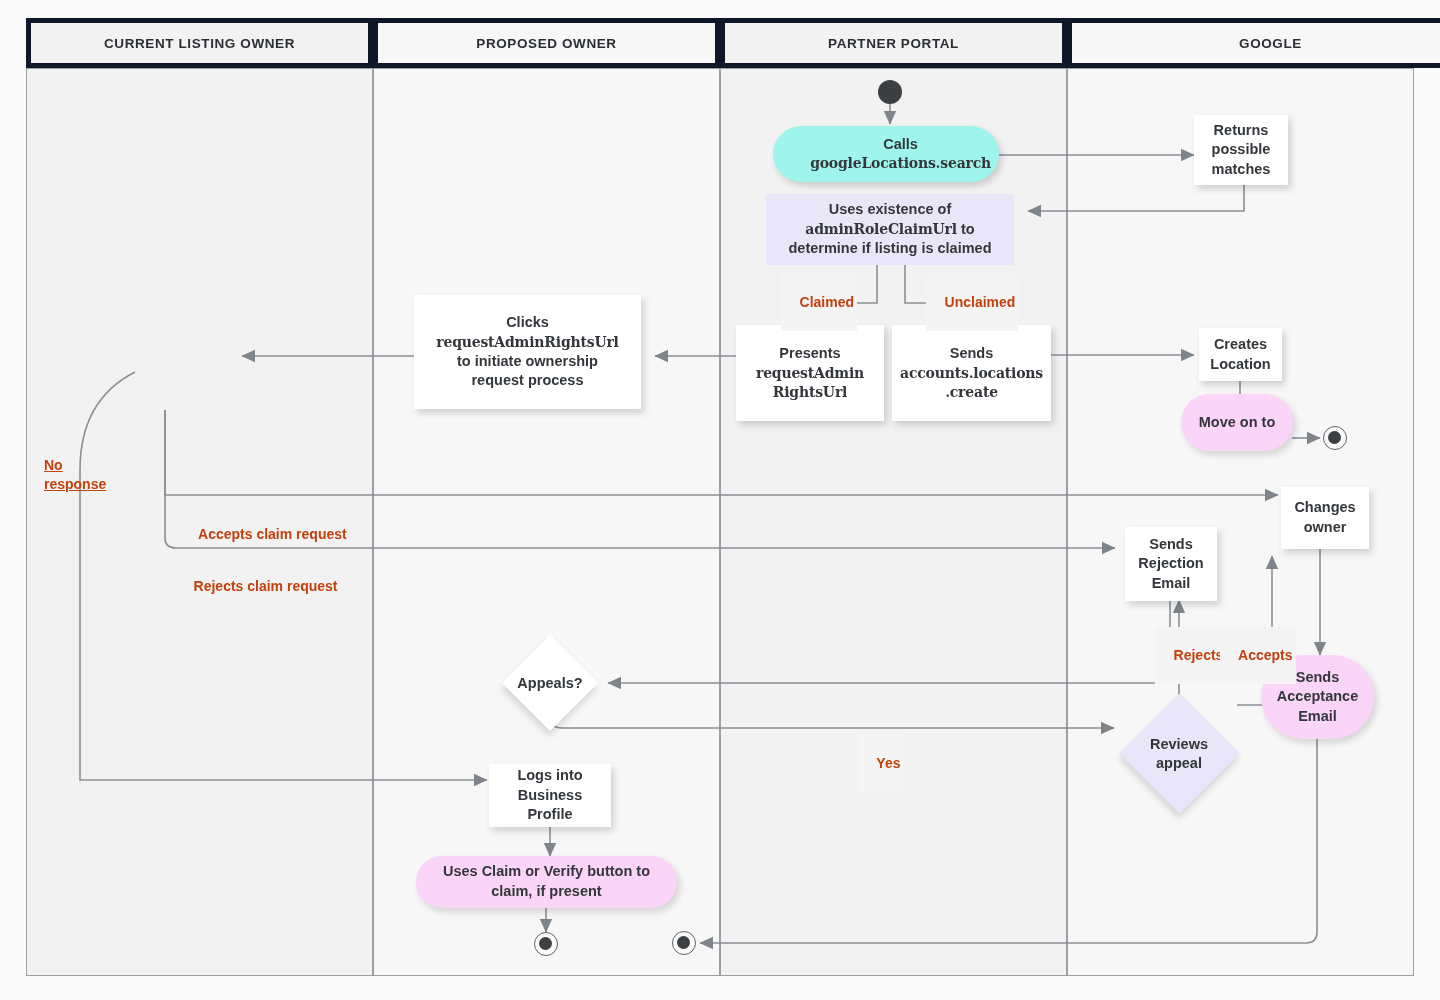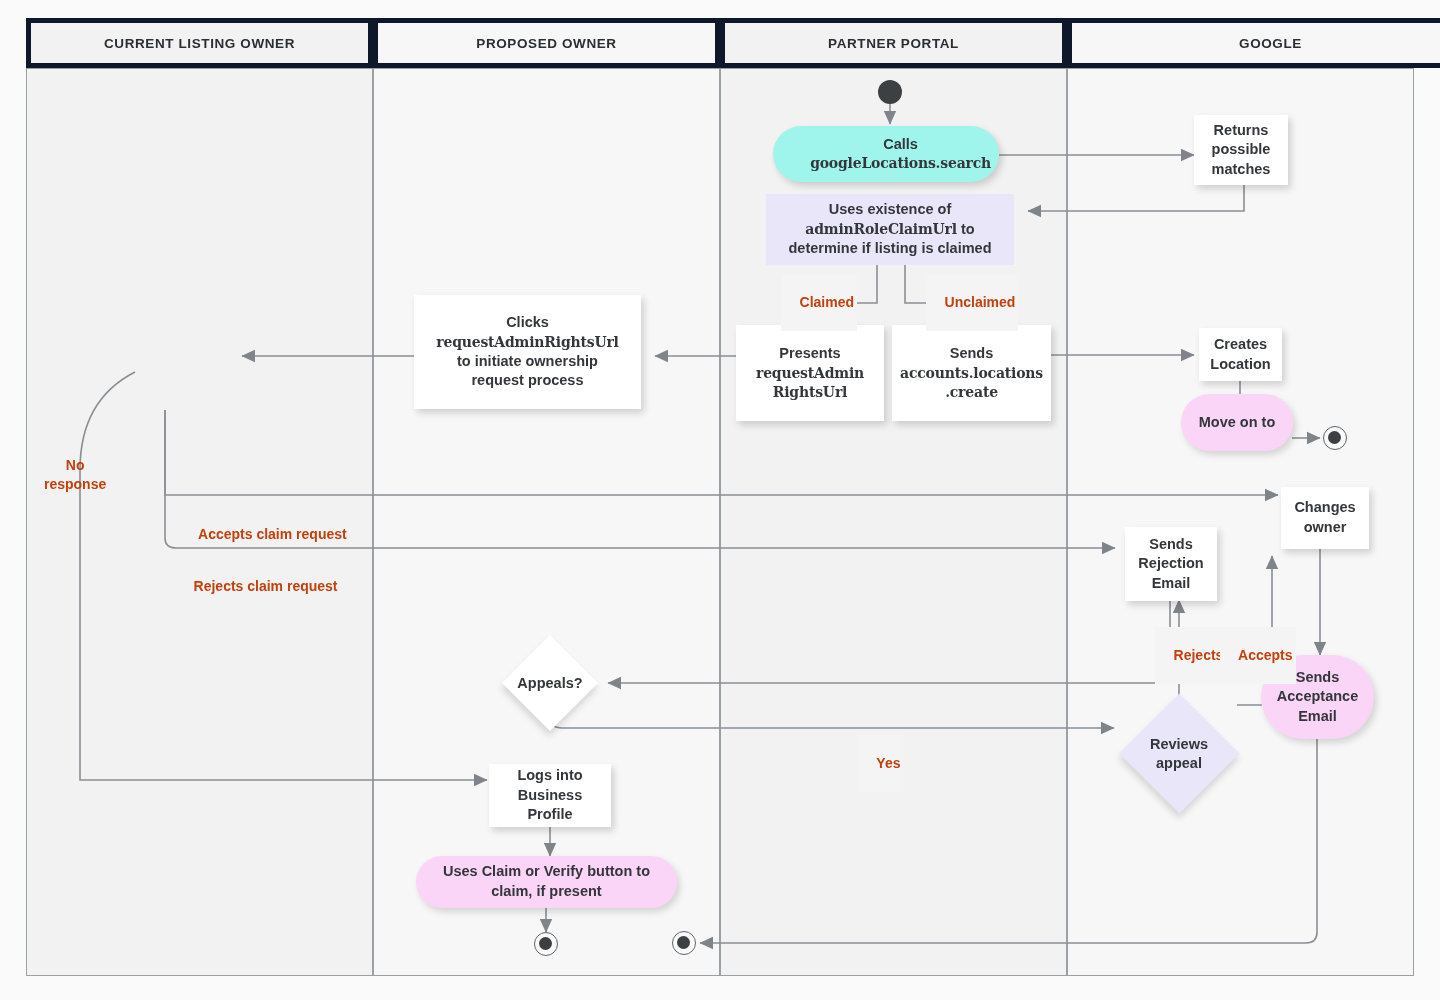--- a/index.html
+++ b/index.html
@@ -288,21 +288,21 @@
   <div class="node box" style="left:414px; top:295px; width:227px; height:114px;">
     <div class="inner">
       <div>Clicks</div>
       <div class="mono">requestAdminRightsUrl</div>
       <div>to initiate ownership</div>
       <div>request process</div>
     </div>
   </div>
 
 
-  <div class="elabel nb" style="left:41px; top:437px; text-align:center; white-space:pre-line;">
+  <div class="elabel nb" style="left:41px; top:437px; text-align:left; white-space:pre-line;text-decoration:underline;">
     <span>No
 response</span>
   </div>
 
   <div class="elabel nb" style="left:180px; top:506px;">
     <span>Accepts claim request</span>
   </div>
 
   <div class="elabel nb" style="left:175px; top:558px;">
     <span>Rejects claim request</span>

